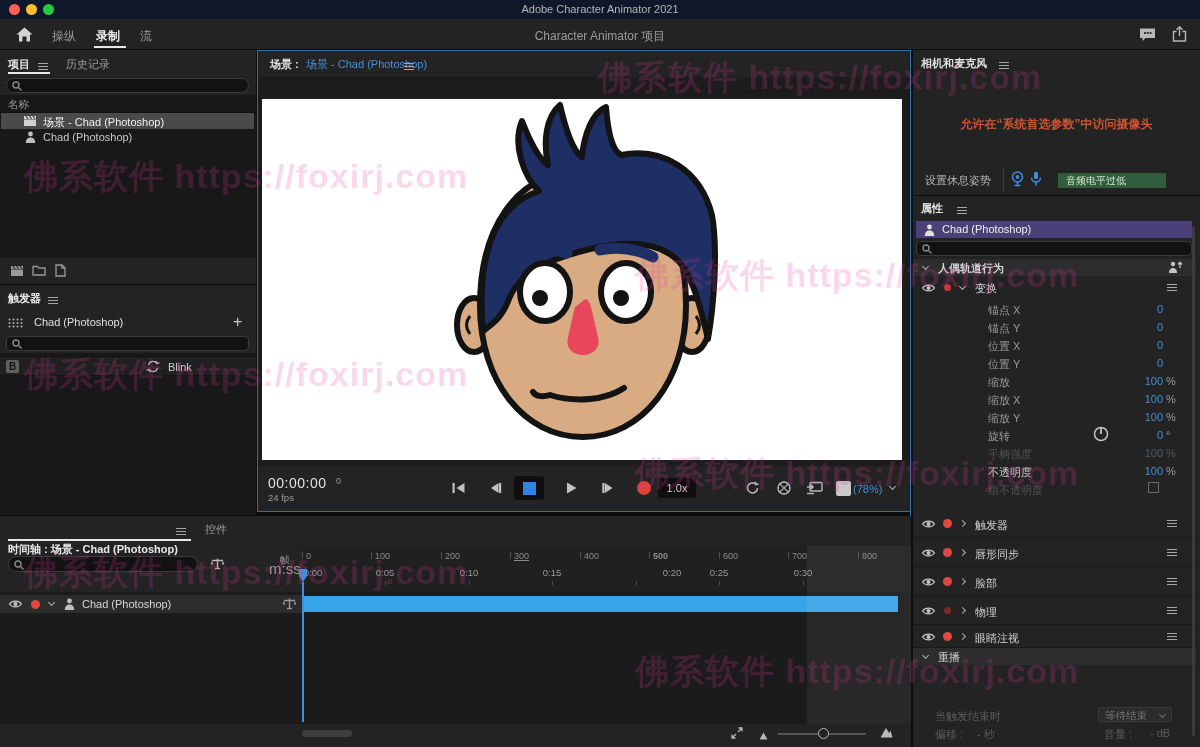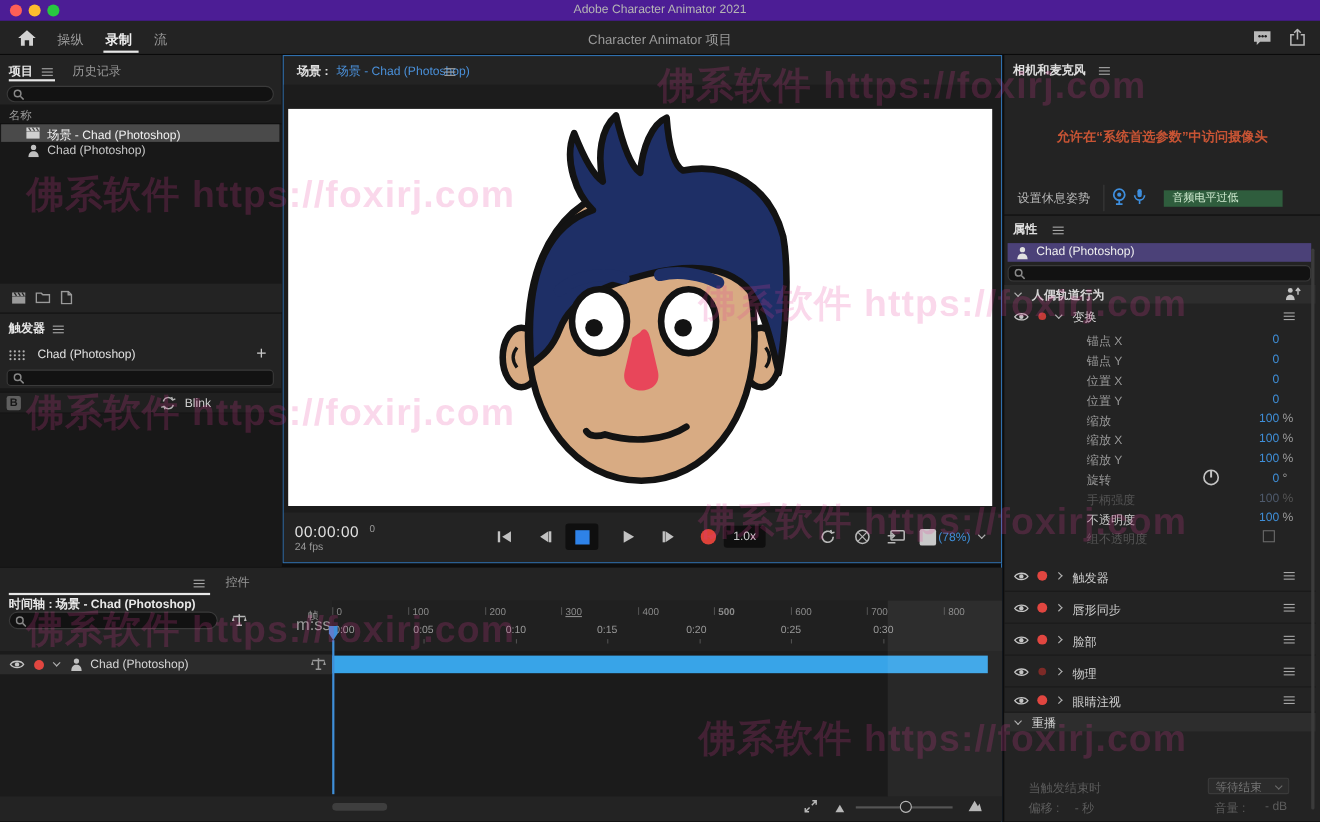--- a/index.html
+++ b/index.html
@@ -35,21 +35,21 @@
   .tick{position:absolute;width:1px;height:7px;background:#4f4f4f;}
   .ticksm{position:absolute;width:1px;height:4px;background:#4f4f4f;}
   .rnum{position:absolute;font-size:9px;color:#8a8a8a;}
   .rtime{position:absolute;font-size:9.5px;color:#9a9a9a;transform:translateX(-50%);}
 </style>
 </head>
 <body>
 
 <div id="app">
 
-  <div class="panel" style="left:0;top:0;width:1200px;height:19px;background:#4c1d95;">
+  <div class="panel" style="left:0;top:0;width:1200px;height:19px;background:#0f172a;">
     <span class="abs" style="left:9px;top:4px;width:11px;height:11px;border-radius:50%;background:#ff5f57;"></span>
     <span class="abs" style="left:26px;top:4px;width:11px;height:11px;border-radius:50%;background:#febc2e;"></span>
     <span class="abs" style="left:43px;top:4px;width:11px;height:11px;border-radius:50%;background:#28c840;"></span>
     <div class="abs" style="left:0;top:3px;width:1200px;text-align:center;color:#b5b5b5;font-size:11px;">Adobe Character Animator 2021</div>
   </div>
 
   <div class="panel" style="left:0;top:19px;width:1200px;height:31px;background:#232323;border-bottom:1px solid #0a0a0a;">
     <span class="abs" style="left:16px;top:8px;">
       <svg width="17" height="15" viewBox="0 0 17 15">
           <path d="M8.5 0.5 L16.5 7.5 H14 V14.5 H10.5 V9.5 H6.5 V14.5 H3 V7.5 H0.5 Z" fill="#d2d2d2"></path>
@@ -310,21 +310,21 @@
     <span class="tick" style="left:580px;top:36px;"></span><span class="rnum" style="left:584px;top:35px;">400</span>
     <span class="tick" style="left:649px;top:36px;"></span><span class="rnum" style="left:653px;top:35px;font-weight:bold;">500</span>
     <span class="tick" style="left:719px;top:36px;"></span><span class="rnum" style="left:723px;top:35px;">600</span>
     <span class="tick" style="left:788px;top:36px;"></span><span class="rnum" style="left:792px;top:35px;">700</span>
     <span class="tick" style="left:858px;top:36px;"></span><span class="rnum" style="left:862px;top:35px;">800</span>
     
     <span class="rtime" style="left:313px;top:51px;">0:00</span>
     <span class="rtime" style="left:385px;top:51px;">0:05</span>
     <span class="rtime" style="left:469px;top:51px;">0:10</span>
     <span class="rtime" style="left:552px;top:51px;">0:15</span>
-    <span class="rtime" style="left:633px;top:51px;">0:20</span>
+    <span class="rtime" style="left:672px;top:51px;">0:20</span>
     <span class="rtime" style="left:719px;top:51px;">0:25</span>
     <span class="rtime" style="left:803px;top:51px;">0:30</span>
     <span class="ticksm" style="left:385px;top:65px;"></span>
     <span class="ticksm" style="left:469px;top:65px;"></span>
     <span class="ticksm" style="left:552px;top:65px;"></span>
     <span class="ticksm" style="left:636px;top:65px;"></span>
     <span class="ticksm" style="left:719px;top:65px;"></span>
     <span class="ticksm" style="left:803px;top:65px;"></span>
 
     

